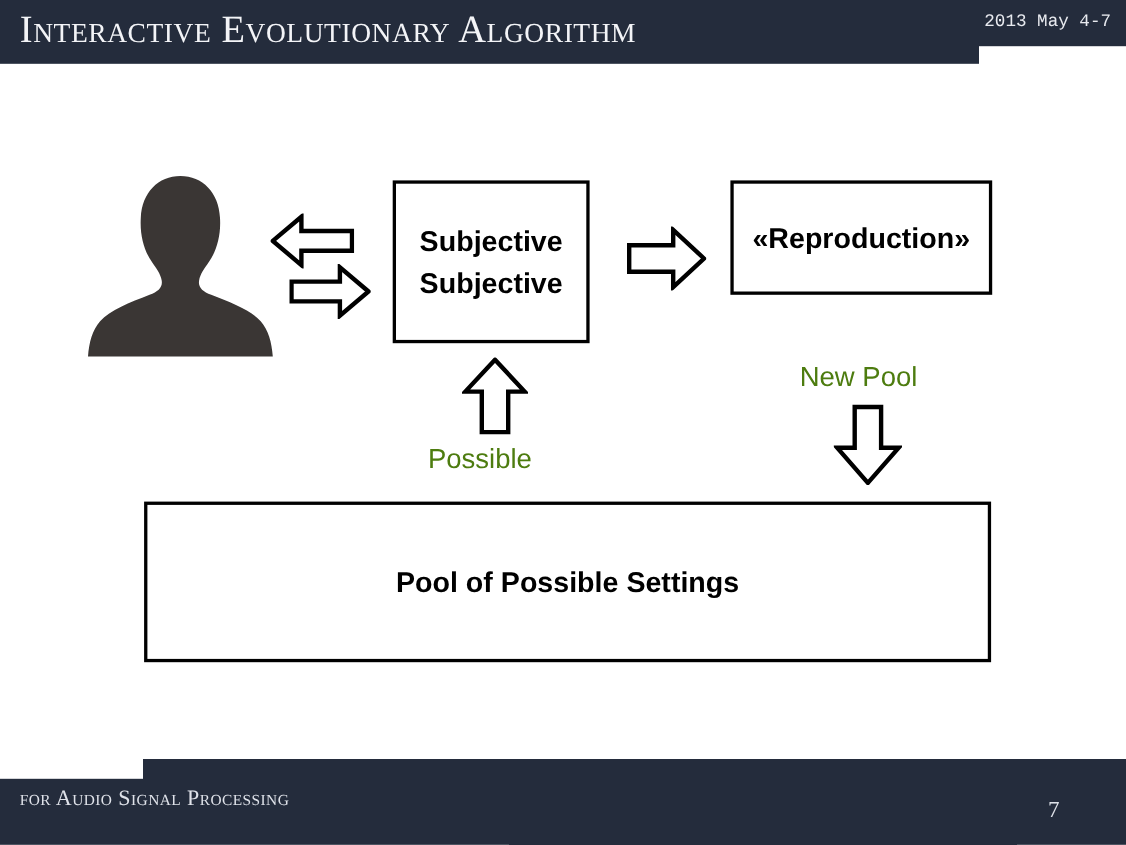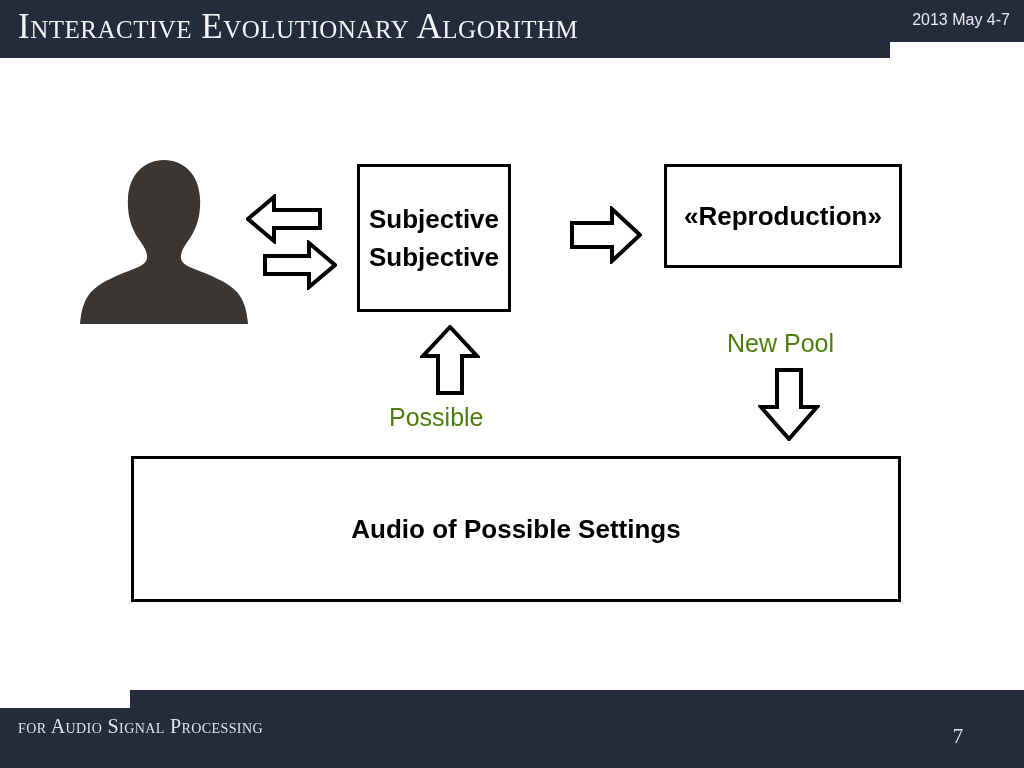--- a/index.html
+++ b/index.html
@@ -47,21 +47,21 @@
     font-size: 35px;
     line-height: 42px;
     letter-spacing: 0.5px;
     color: #f3f4f7;
     white-space: nowrap;
   }
   .header-date {
     position: absolute;
     right: 14px;
     top: 10px;
-    font-family: Liberation Sans, sans-serif;
+    font-family: Liberation Mono, monospace;
     font-size: 16px;
     line-height: 20px;
     color: #e8eaef;
     white-space: nowrap;
   }
 
   
   .footer-bar-right {
     position: absolute;
     left: 130px; top: 690px;
@@ -109,21 +109,21 @@
     box-sizing: border-box;
     display: flex;
     align-items: center;
     justify-content: center;
     text-align: center;
     font-weight: bold;
     color: #000000;
   }
   #box-subjective {
     left: 357px; top: 164px;
-    width: 154px; height: 148px;
+    width: 179px; height: 148px;
     font-size: 26px;
     line-height: 38px;
   }
   #box-reproduction {
     left: 664px; top: 164px;
     width: 238px; height: 104px;
     font-size: 26px;
   }
   #box-pool {
     left: 131px; top: 456px;
@@ -214,21 +214,21 @@
       <span>Subjective</span><br>
       <span>Subjective</span>
     </span>
   </div>
 
   <div class="dbox" id="box-reproduction">
     <span>«Reproduction»</span>
   </div>
 
   <div class="dbox" id="box-pool">
-    <span>Audio of Possible Settings</span>
+    <span>Pool of Possible Settings</span>
   </div>
 
   <div class="edge-label" id="label-selection">Possible</div>
   <div class="edge-label" id="label-newpool">New Pool</div>
 
   <div class="footer-bar-right"></div>
   <div class="footer-bar-left"></div>
   <div class="footer-text">
     <span class="l2">for Audio Signal Processing</span>
   </div>

